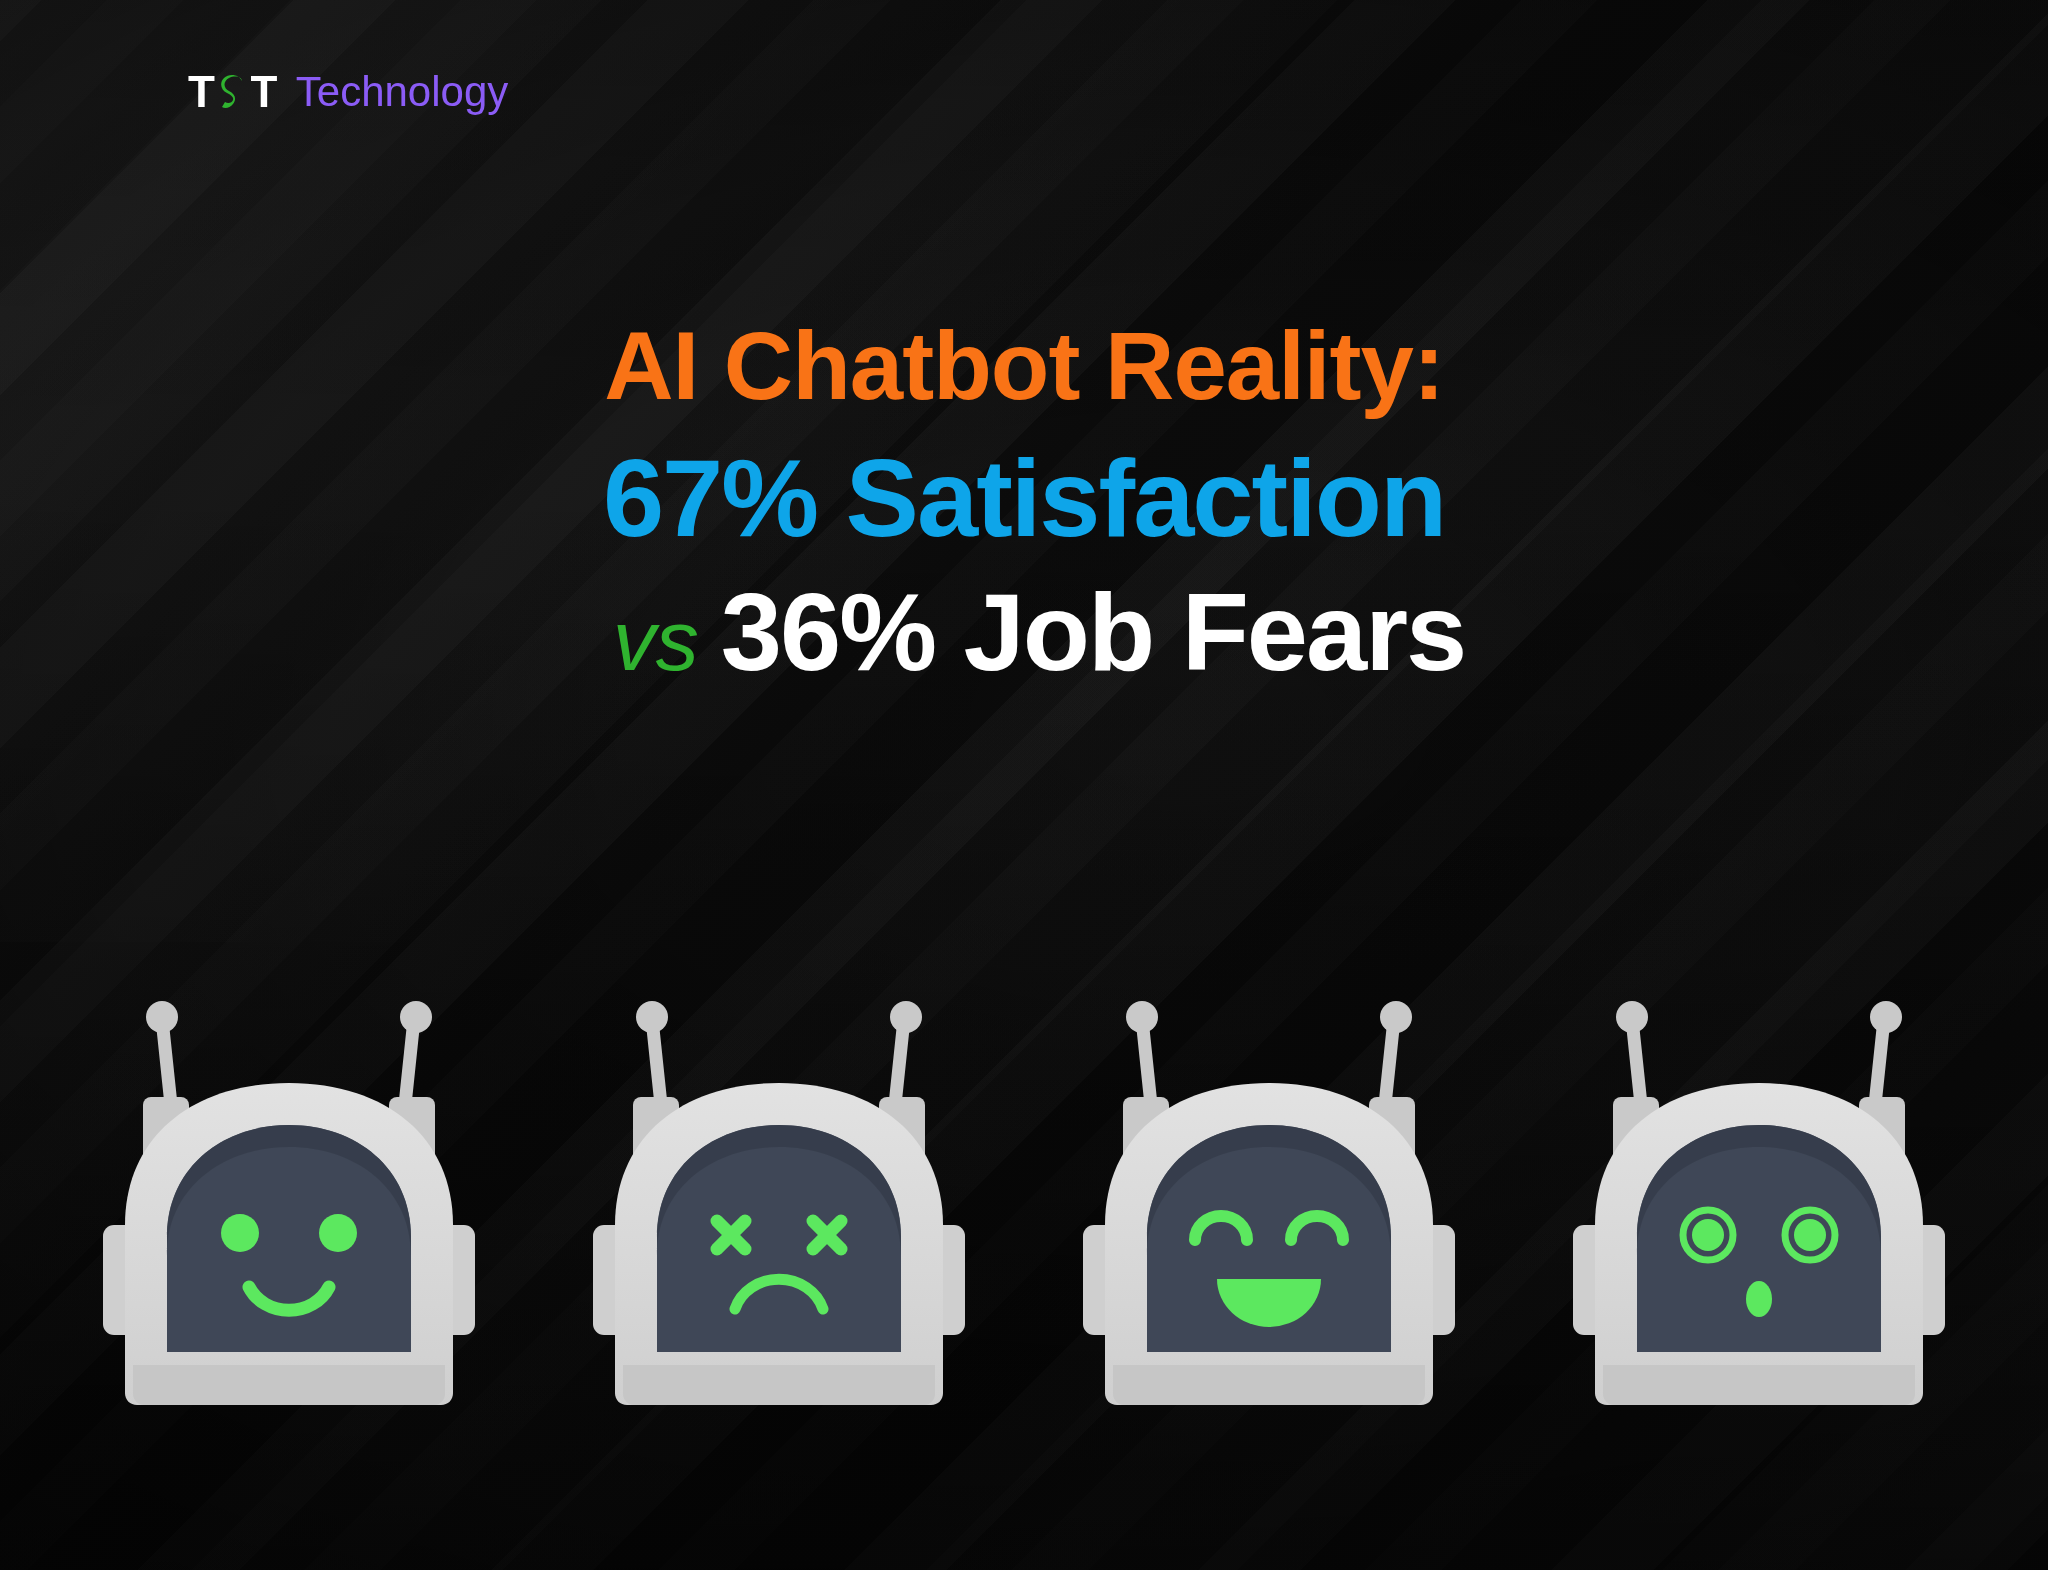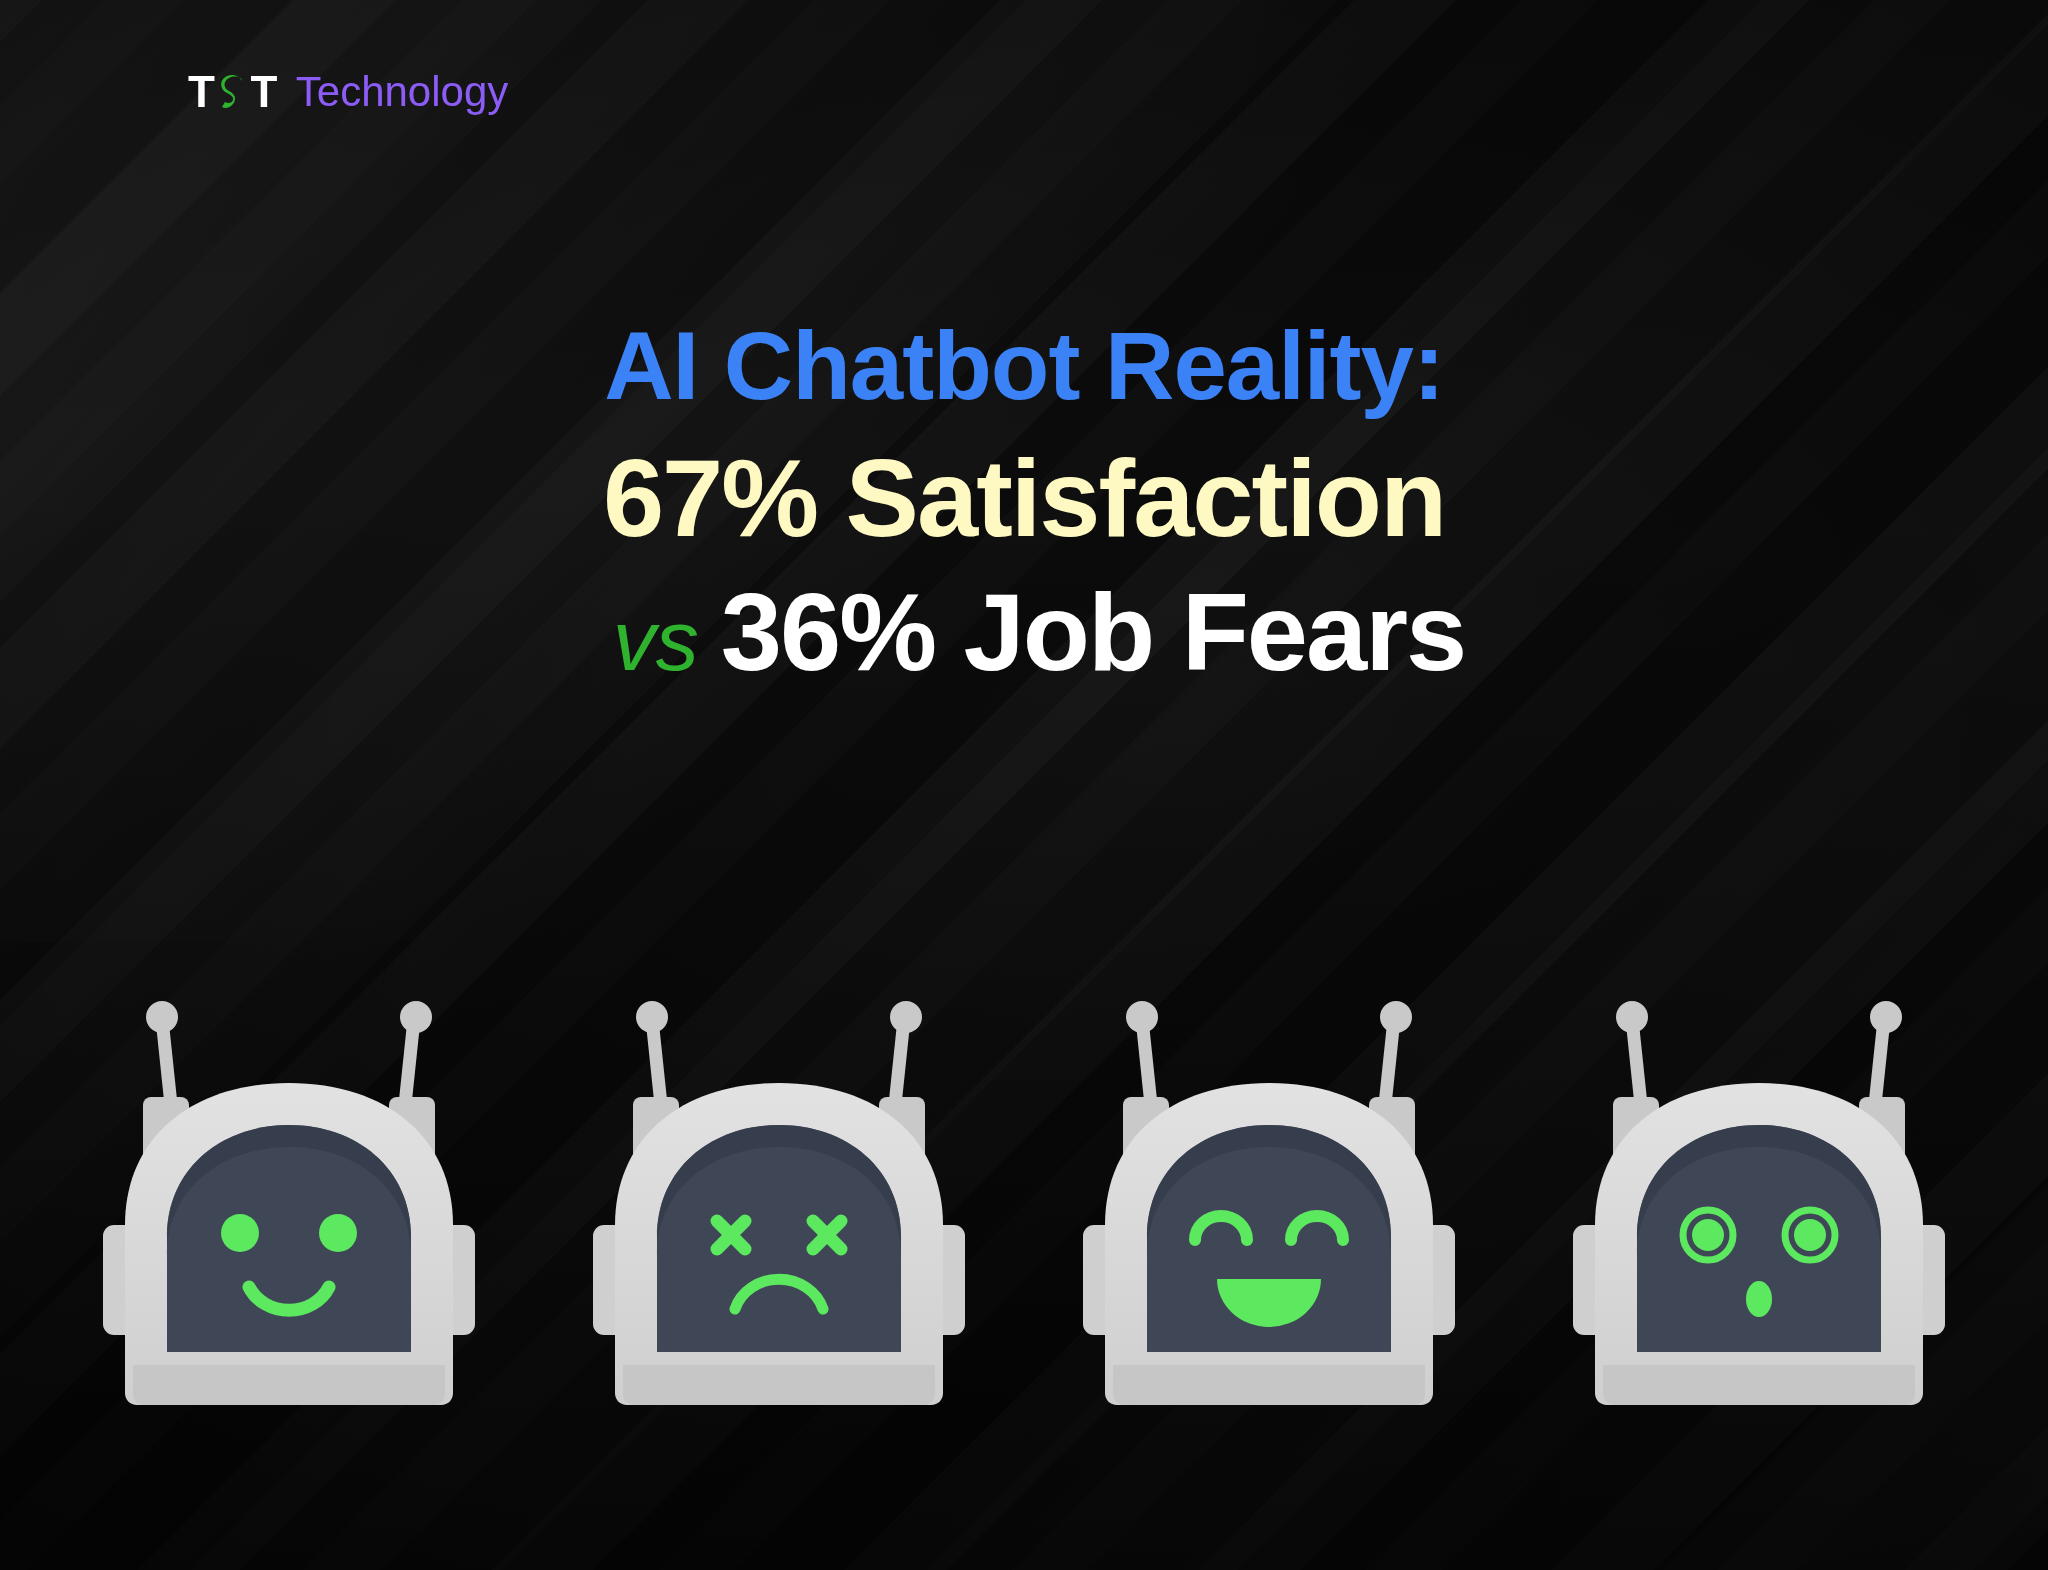--- a/index.html
+++ b/index.html
@@ -70,25 +70,25 @@
   }
   .logo-s svg { position:absolute; left:0; top:2px; }
   .logo-word {
     font-size:42px; font-weight:500; color:#8b5cf6; letter-spacing:0px;
     margin-left:17px; line-height:1;
   }
 
   
   .headline { position:absolute; left:0; right:0; top:315px; text-align:center; }
   .hl-line1 {
-    font-size:96px; font-weight:700; color:#3b82f6;
+    font-size:96px; font-weight:700; color:#f97316;
     letter-spacing:-1px; line-height:1.06;
   }
   .hl-line2 {
-    font-size:110px; font-weight:700; color:#fef9c3;
+    font-size:110px; font-weight:700; color:#0ea5e9;
     letter-spacing:-2px; line-height:1.18; margin-top:16px;
   }
   .hl-line3 {
     font-size:110px; font-weight:700; color:#ffffff;
     letter-spacing:-2px; line-height:1.18; margin-top:4px;
     white-space:nowrap;
     padding-left:30px;
   }
   .hl-vs {
     color:#2fb32f; font-style:italic; font-weight:400;

